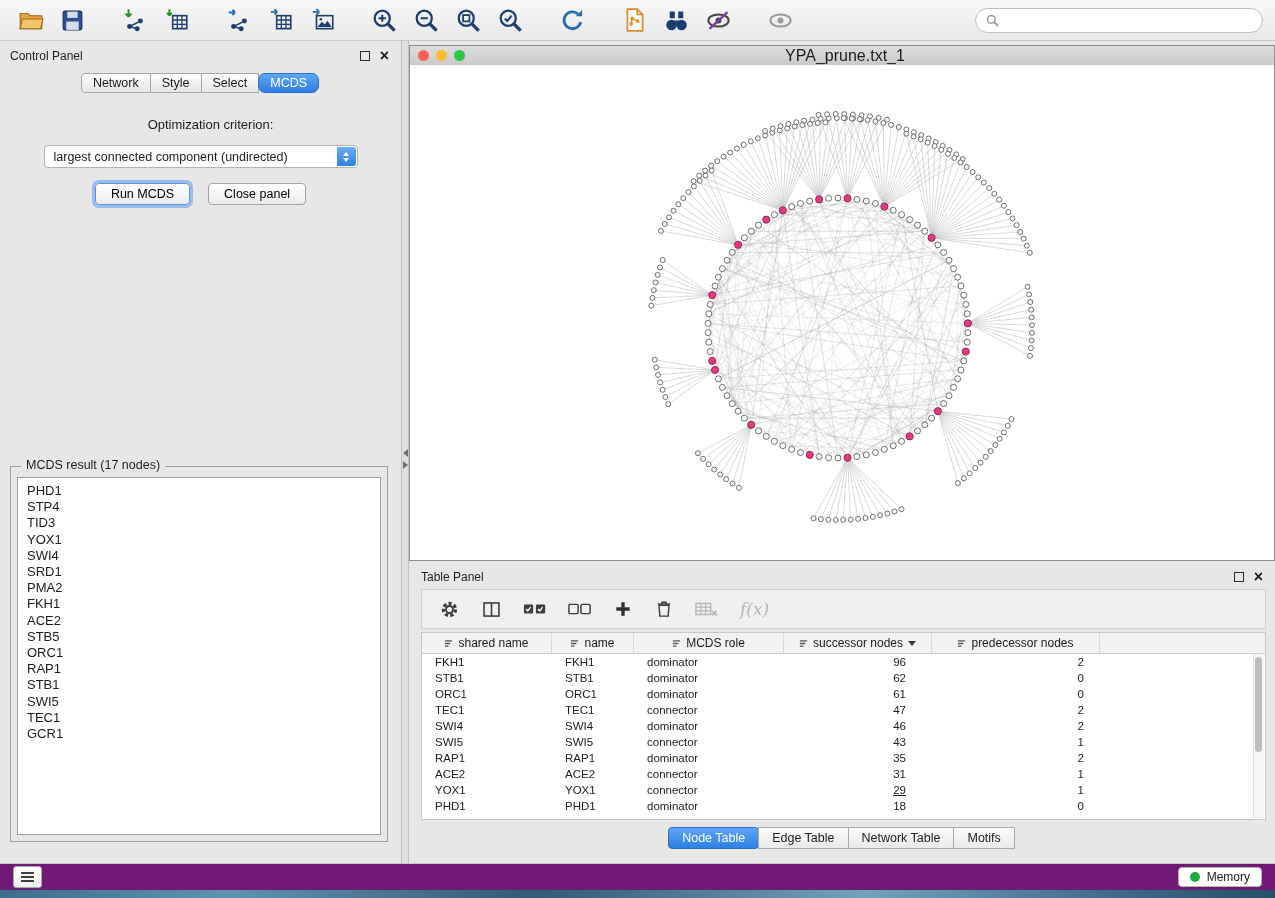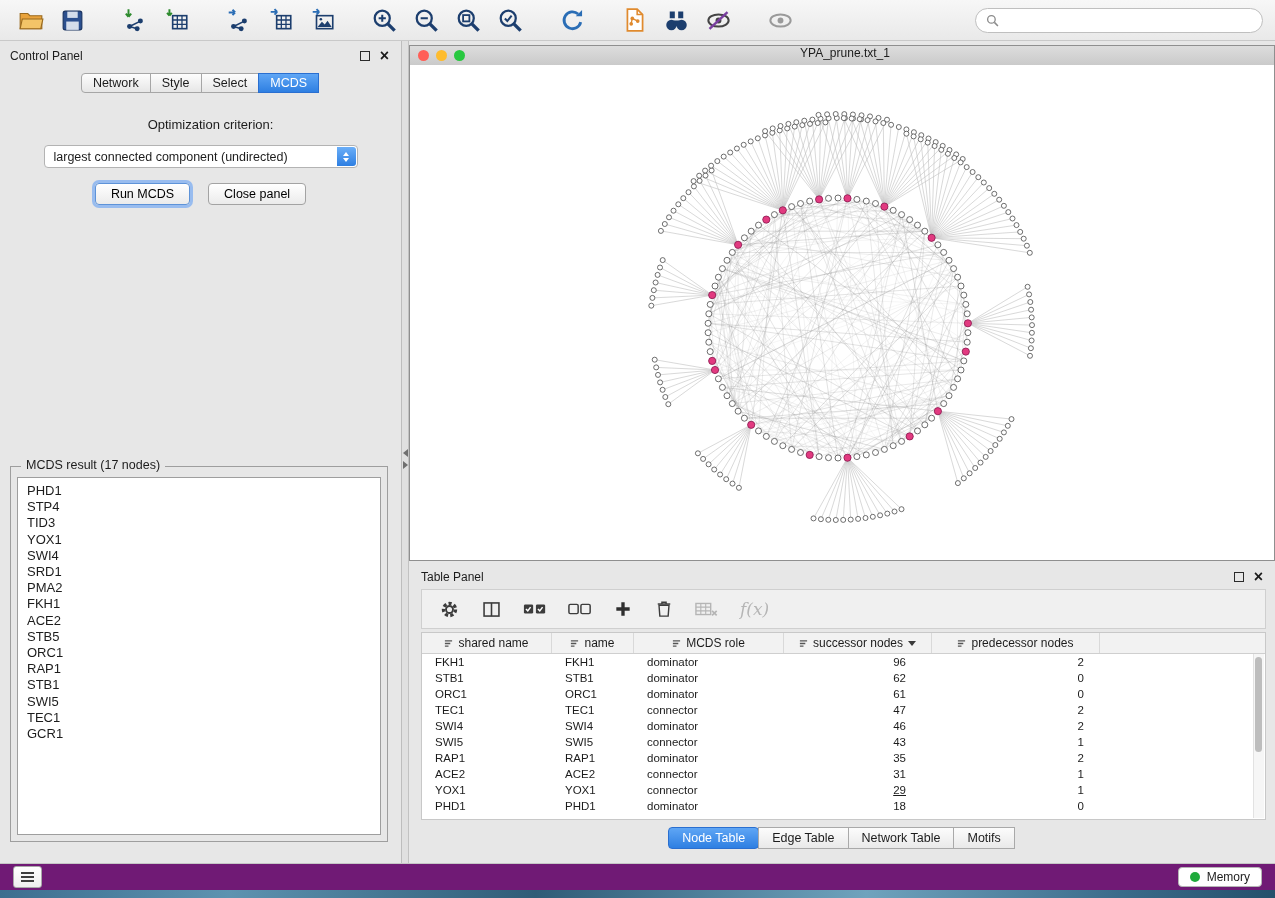--- a/index.html
+++ b/index.html
@@ -18,21 +18,21 @@
   .left-panel{position:absolute;left:0;top:41px;width:402px;bottom:35px;background:#e7e7e7;
     border-right:1px solid #bdbdbd;box-sizing:border-box;}
   .panel-head{display:flex;align-items:center;padding:8px 12px 2px 10px;font-size:12px;}
   .win-controls{margin-left:auto;display:flex;gap:10px;align-items:center;}
   .win-sq{width:8px;height:8px;border:1.5px solid #2b2b2b;display:inline-block;}
   .win-x{font-size:16px;font-weight:bold;line-height:10px;color:#1b1b1b;}
   .tabs-row{display:flex;justify-content:center;margin-top:8px;}
   .tab{padding:2px 11px;font-size:12.5px;border:1px solid #a6a6a6;background:linear-gradient(#fdfdfd,#e6e6e6);margin-left:-1px;}
   .tab:first-child{border-radius:4px 0 0 4px;}
   .tab:last-child{border-radius:0 4px 4px 0;}
-  .tab.active{background:linear-gradient(#5fa6f5,#2e7fe2);color:#fff;border-color:#2a6fd0;border-radius:0;}
+  .tab.active{background:linear-gradient(#5fa6f5,#2e7fe2);color:#fff;border-color:#2a6fd0;border-radius:7px;}
   .opt-label{text-align:center;margin-top:24px;font-size:13px;padding-left:20px;}
   .combo{margin:13px auto 0;width:314px;height:23px;background:#fff;border:1px solid #b3b3b3;border-radius:4px;
     display:flex;align-items:center;box-sizing:border-box;font-size:12.5px;padding-left:9px;position:relative;}
   .combo-step{position:absolute;right:1px;top:1px;bottom:1px;width:19px;background:linear-gradient(#6aaef8,#2e7fe2);
     border-radius:0 3px 3px 0;display:flex;flex-direction:column;align-items:center;justify-content:center;gap:2px;}
   .arr-up{width:0;height:0;border-left:3.5px solid transparent;border-right:3.5px solid transparent;border-bottom:4.5px solid #fff;}
   .arr-dn{width:0;height:0;border-left:3.5px solid transparent;border-right:3.5px solid transparent;border-top:4.5px solid #fff;}
   .btn-row{display:flex;justify-content:center;gap:18px;margin-top:15px;}
   .pbtn{font-size:12.5px;padding:3px 15px;border:1px solid #a3a3a3;border-radius:4px;
     background:linear-gradient(#ffffff,#ebebeb);}
@@ -42,21 +42,21 @@
   .mcds-list{position:absolute;left:6px;right:6px;top:10px;bottom:6px;background:#fff;border:1px solid #9e9e9e;
     overflow:hidden;padding:5px 0 0 9px;font-size:13px;line-height:16.2px;}
   
   .splitter{position:absolute;left:402px;top:41px;width:7px;bottom:35px;background:#e0e0e0;border-right:1px solid #c2c2c2;box-sizing:border-box;}
   .split-arrows{position:absolute;left:0;top:408px;width:7px;display:flex;flex-direction:column;gap:4px;align-items:center;}
   .tri-l{width:0;height:0;border-top:4px solid transparent;border-bottom:4px solid transparent;border-right:5px solid #6f6f6f;}
   .tri-r{width:0;height:0;border-top:4px solid transparent;border-bottom:4px solid transparent;border-left:5px solid #6f6f6f;}
   
   .net-frame{position:absolute;left:409px;top:45px;right:0;height:516px;border:1px solid #8f8f8f;box-sizing:border-box;background:#fff;}
   .net-title{height:19px;background:linear-gradient(#dddddd,#cacaca);border-bottom:1px solid #a8a8a8;
-    display:flex;align-items:flex-start;justify-content:center;font-size:12px;position:relative;padding-left:6px;}
+    display:flex;align-items:center;justify-content:center;font-size:16px;position:relative;padding-left:6px;}
   .lights{position:absolute;left:8px;top:4px;display:flex;gap:7px;}
   .light{width:11px;height:11px;border-radius:50%;}
   .net-canvas{position:absolute;top:19px;left:0;right:0;bottom:0;background:#fff;overflow:hidden;}
   
   .table-panel{position:absolute;left:409px;top:565px;right:0;height:293px;background:#e7e7e7;}
   .tp-head{display:flex;align-items:center;padding:5px 12px 2px 12px;font-size:12px;justify-content:space-between;}
   .tp-toolbar{margin:3px 9px 0 12px;height:40px;background:#f0f0f0;border:1px solid #cfcfcf;
     display:flex;align-items:center;gap:21px;padding-left:17px;box-sizing:border-box;}
   .tico{display:flex;align-items:center;justify-content:center;}
   .fx{font-size:17px;color:#b5b5b5;font-family:"DejaVu Serif",serif;font-style:italic;}

